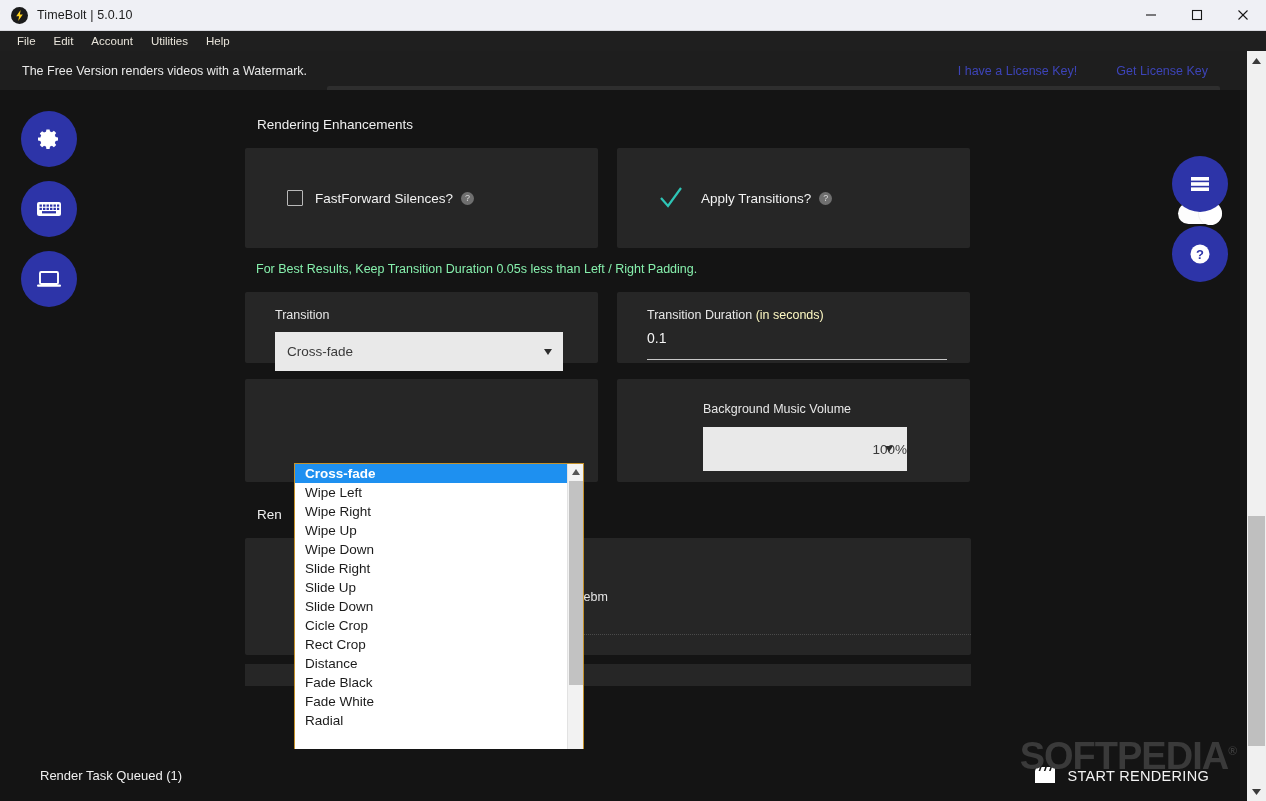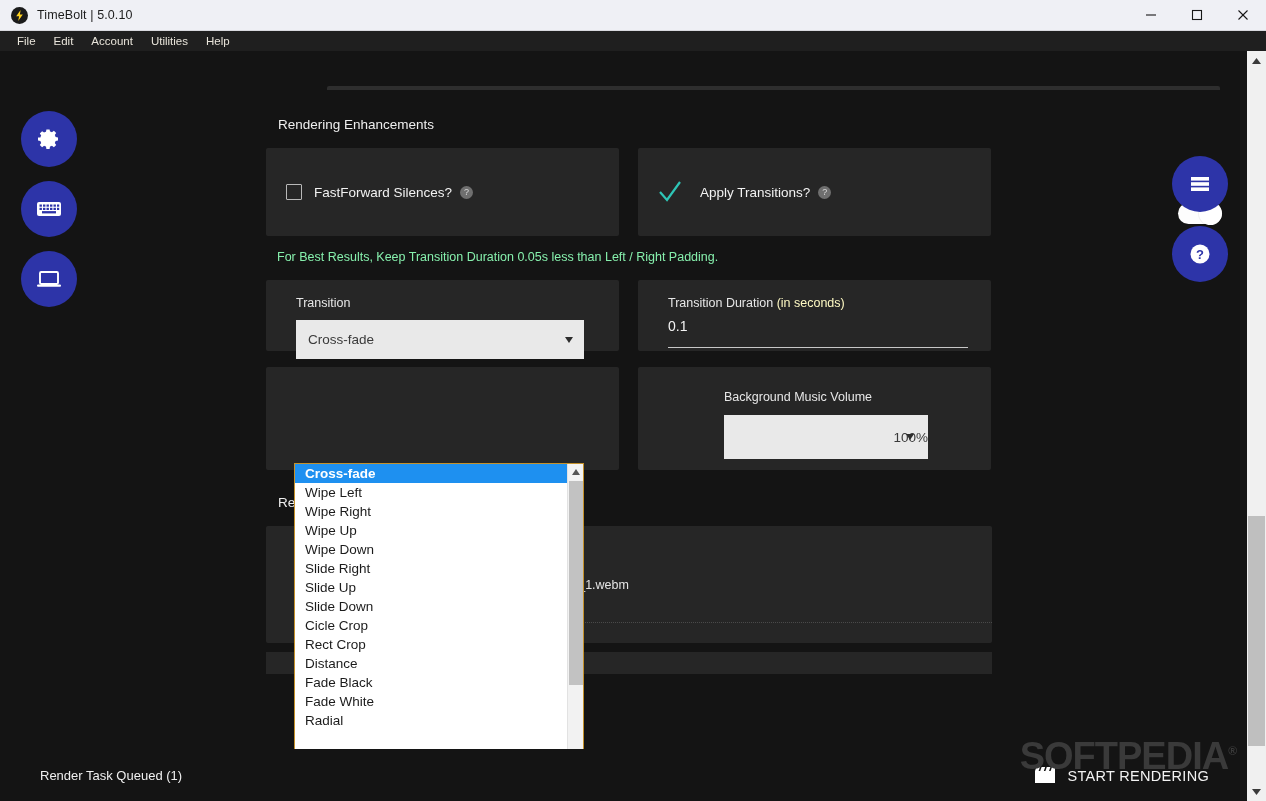--- a/index.html
+++ b/index.html
@@ -118,38 +118,38 @@
   }
   .toggle .knob {
     position: absolute; right: 0; top: -1px;
     width: 23px; height: 23px; border-radius: 50%;
     background: #ffffff;
     box-shadow: 0 0 0 1px rgba(0,0,0,.05);
   }
 
   
   .content {
-    position: absolute; top: 0; left: 266px;
+    position: absolute; top: 0; left: 245px;
     width: 726px;
   }
   .section-title {
     font-size: 13.5px; color: #efefef;
     margin-top: 27px; margin-bottom: 0;
     padding-left: 12px;
   }
   .row2 { display: flex; gap: 19px; margin-top: 16px; }
   .card {
     background: #262626;
     border-radius: 2px;
   }
   .card.half { width: 353px; }
   .chk-card {
-    height: 88px;
+    height: 100px;
     display: flex; align-items: center;
-    padding-left: 20px;
+    padding-left: 42px;
   }
   .chkbox {
     width: 16px; height: 16px;
     border: 1.6px solid #b9b9b9;
     border-radius: 1px;
     flex: none;
   }
   .chk-tick { width: 24px; height: 22px; flex: none; }
   .chk-label {
     font-size: 13.5px; color: #f2f2f2;
@@ -377,20 +377,27 @@
   </div>
 
   <div class="menubar">
     <div class="menu-item">File</div>
     <div class="menu-item">Edit</div>
     <div class="menu-item">Account</div>
     <div class="menu-item">Utilities</div>
     <div class="menu-item">Help</div>
   </div>
 
+  <div class="banner">
+    <div class="banner-text">The Free Version renders videos with a Watermark.</div>
+    <div class="banner-links">
+      <a class="banner-link first">I have a License Key!</a>
+      <a class="banner-link last">Get License Key</a>
+    </div>
+  </div>
 
   <div class="top-card-edge"></div>
 
   <div class="main">
 
     <div class="rail-left">
       <div class="circ-btn" style="left:21px; top:21px;">
         <svg width="24" height="24" viewBox="0 0 24 24">
           <path fill="#fff" d="M12 8.2a3.8 3.8 0 1 0 0 7.6 3.8 3.8 0 0 0 0-7.6zm0 5.7a1.9 1.9 0 1 1 0-3.8 1.9 1.9 0 0 1 0 3.8z"></path>
           <path fill="#fff" d="M21 13.6v-3.2l-2.4-.4a6.9 6.9 0 0 0-.8-1.9l1.4-2-2.3-2.3-2 1.4a6.9 6.9 0 0 0-1.9-.8L12.6 2.4h-3.2l-.4 2.4a6.9 6.9 0 0 0-1.9.8l-2-1.4-2.3 2.3 1.4 2a6.9 6.9 0 0 0-.8 1.9L1 10.4v3.2l2.4.4c.2.7.5 1.3.8 1.9l-1.4 2 2.3 2.3 2-1.4c.6.3 1.2.6 1.9.8l.4 2.4h3.2l.4-2.4c.7-.2 1.3-.5 1.9-.8l2 1.4 2.3-2.3-1.4-2c.3-.6.6-1.2.8-1.9l2.4-.4z"></path>

